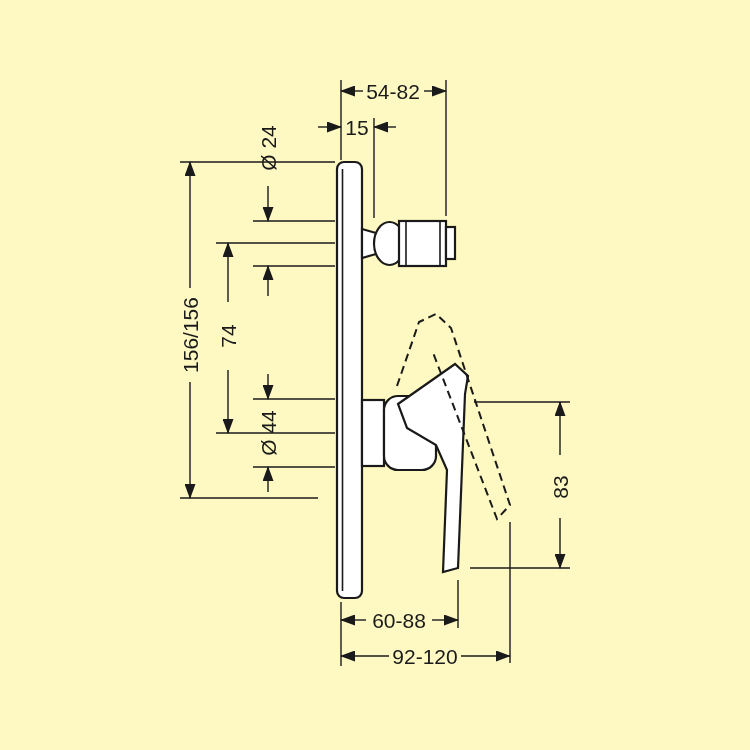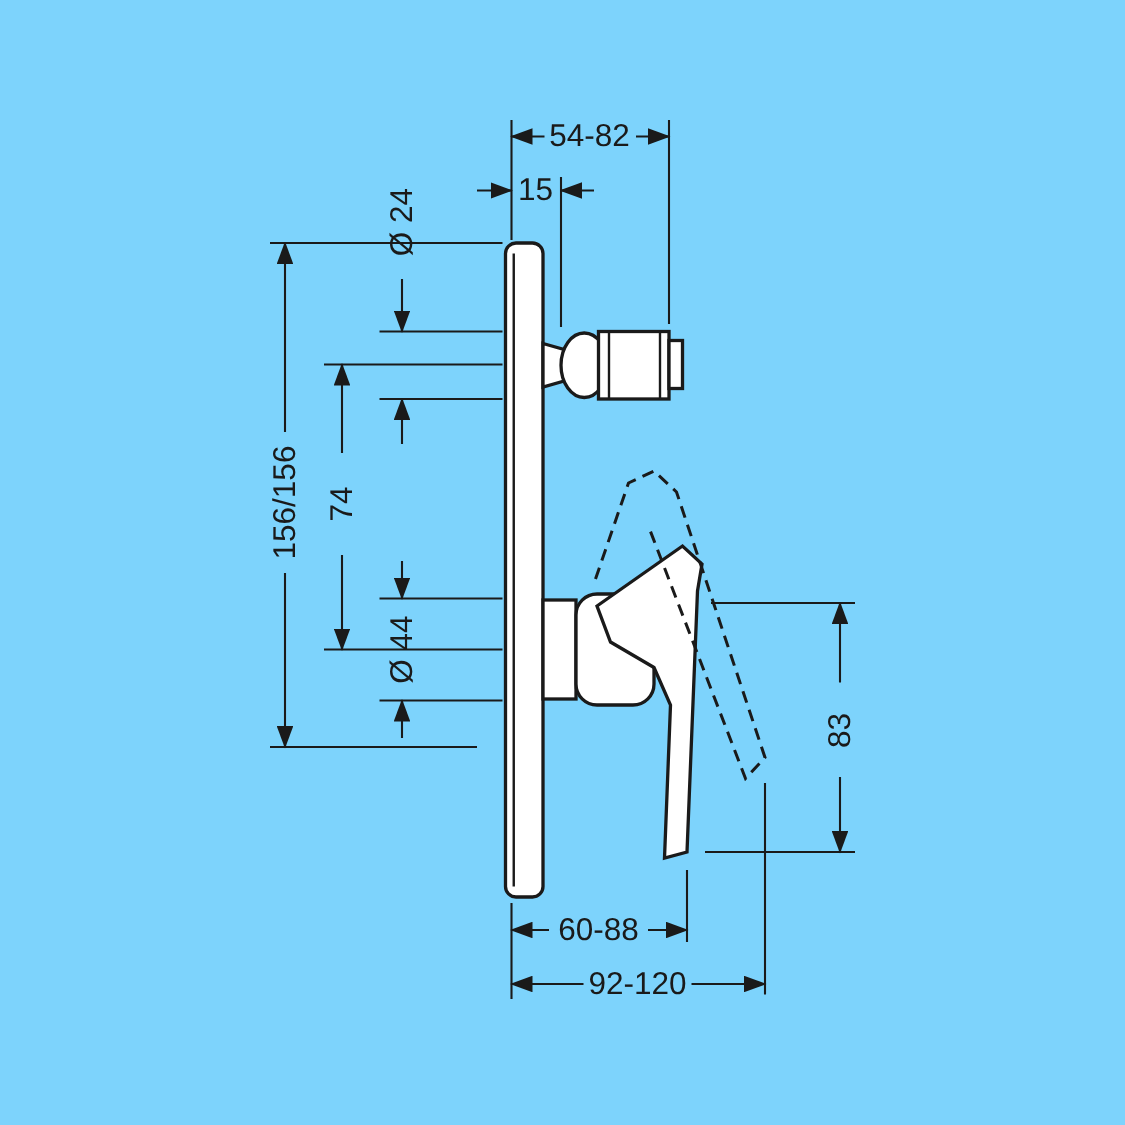--- a/index.html
+++ b/index.html
@@ -1,17 +1,17 @@
 <!DOCTYPE html>
 <html><head>
 <meta charset="utf-8">
 <style>
   html, body { margin: 0; padding: 0; background: #ffffff; }
   .canvas {
-    width: 750px; height: 750px; background: #7dd3fc;
+    width: 750px; height: 750px; background: #fef9c3;
     position: relative; overflow: hidden;
     font-family: "Liberation Sans", sans-serif;
   }
   svg text {
     font-family: "Liberation Sans", sans-serif;
     font-size: 21px;
     fill: #1a1a1a;
   }
   .dim  { stroke: #1a1a1a; stroke-width: 1.4; fill: none; }
   .partw{ stroke: #1a1a1a; stroke-width: 2.2; fill: #ffffff; }

